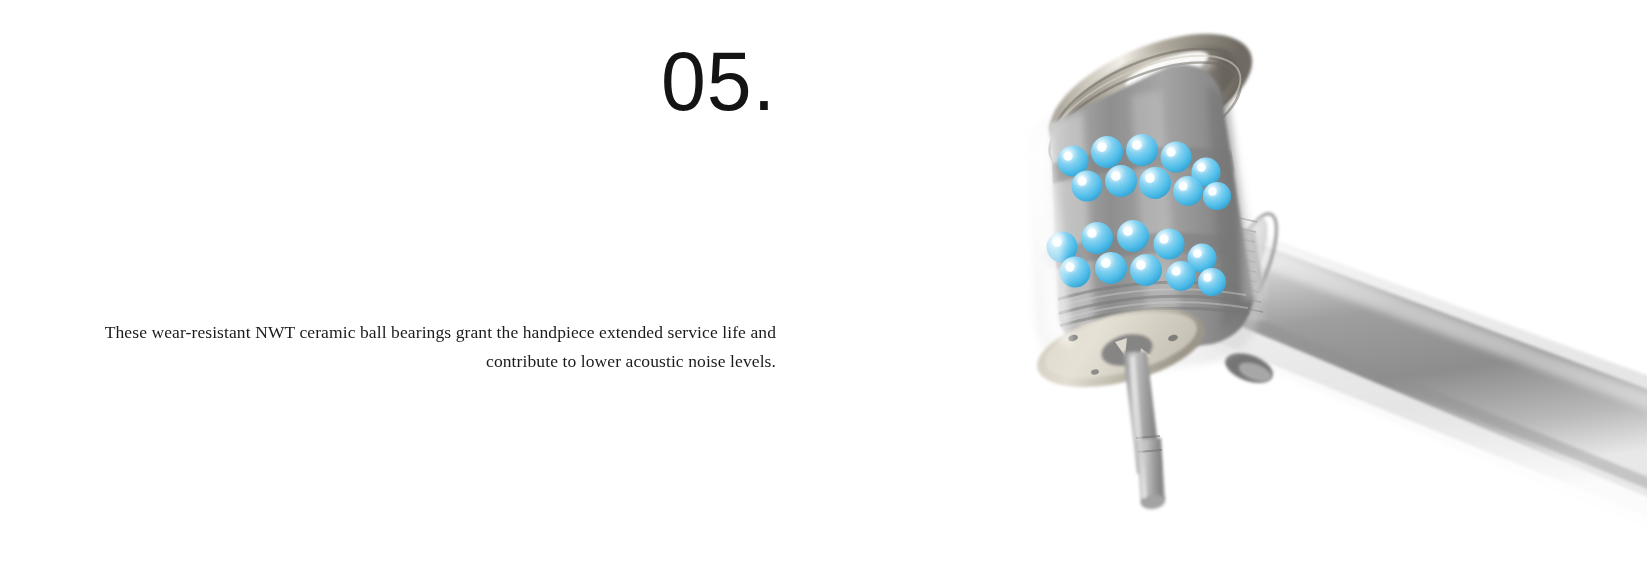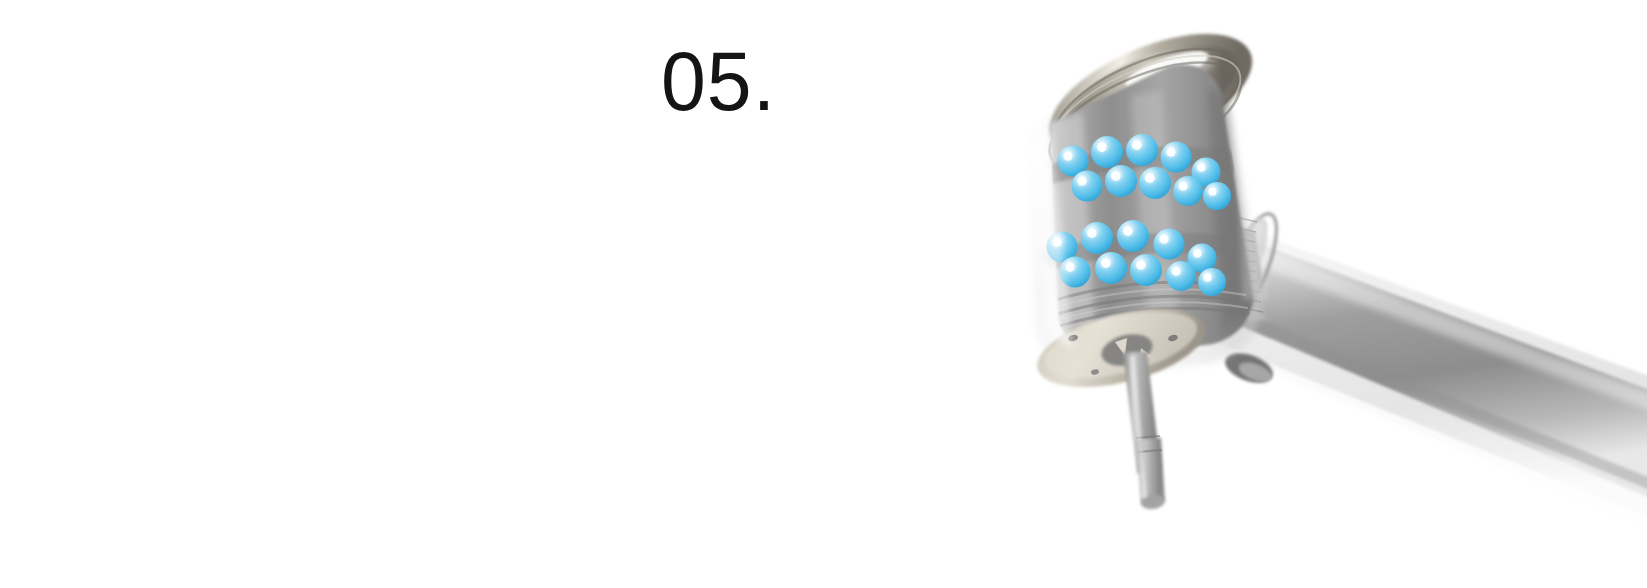--- a/index.html
+++ b/index.html
@@ -91,20 +91,21 @@
 </head>
 <body>
 
 <div id="page">
 
   <div class="text-col">
 
     <div class="section-number">05.</div>
 
 
+    <div class="body-block">These wear-resistant NWT ceramic ball bearings grant the handpiece extended service life and contribute to lower acoustic noise levels.</div>
 
   </div>
 
   <div class="product">
     <svg width="692" height="588" viewBox="0 0 692 588" xmlns="http://www.w3.org/2000/svg">
       <defs>
 
         <linearGradient id="headBody" x1="0" y1="0" x2="1" y2="0">
           <stop offset="0.00" stop-color="#cfcfcf"></stop>
           <stop offset="0.10" stop-color="#a9a9a9"></stop>

